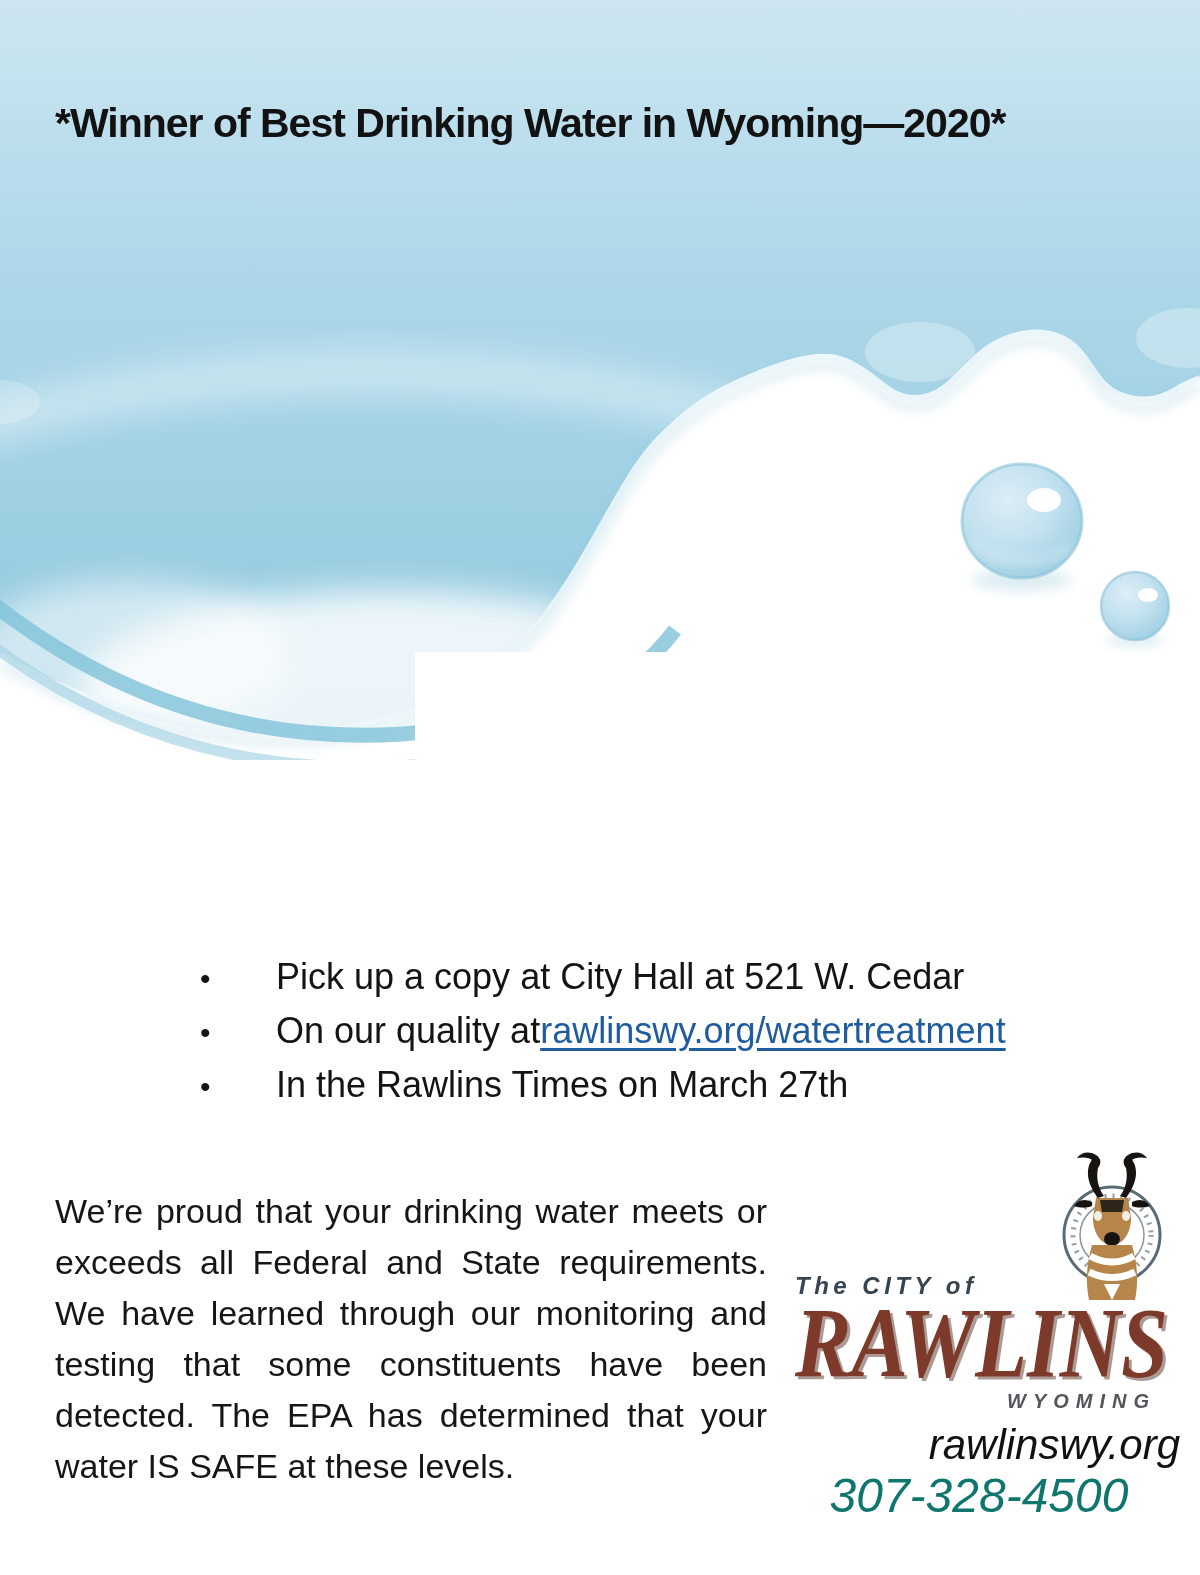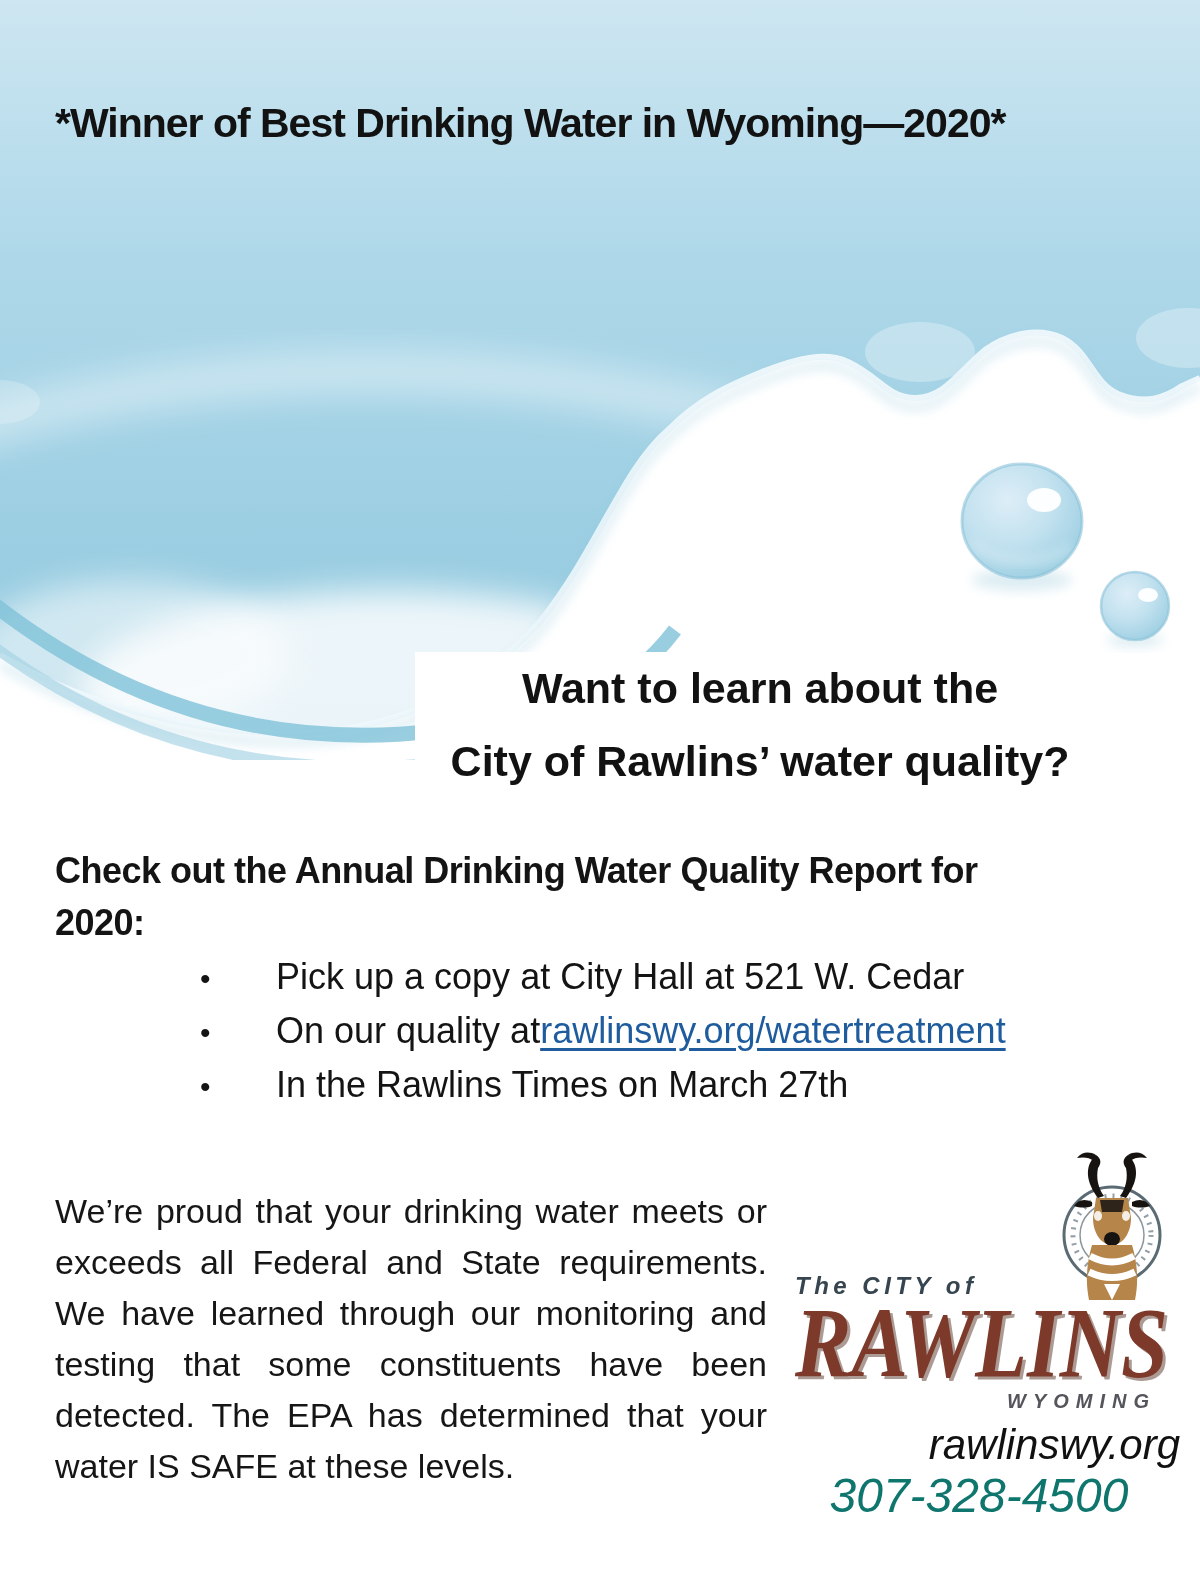--- a/index.html
+++ b/index.html
@@ -195,29 +195,21 @@
         <ellipse cx="1135" cy="640" rx="28" ry="7" fill="#9fccdd" opacity="0.35" filter="url(#soft2)"></ellipse>
         <circle cx="1135" cy="606" r="34" fill="url(#dropGrad)"></circle>
         <circle cx="1135" cy="606" r="34" fill="none" stroke="#8ac2d8" stroke-width="2.5" opacity="0.6"></circle>
         <ellipse cx="1148" cy="595" rx="10" ry="7" fill="#ffffff" opacity="0.95"></ellipse>
       </g>
     </svg>
 
     <div class="banner-title">*Winner of Best Drinking Water in Wyoming—2020*</div>
   </div>
 
-  <div class="hero-heading">
-    <div>Want to learn about the</div>
-    <div>City of Rawlins’ water quality?</div>
-  </div>
-
-  <div class="section-heading">
-    <div>Check out the Annual Drinking Water Quality Report for</div>
-    <div>2020:</div>
-  </div>
+
 
   <ul class="bullet-list">
     <li>
       <span class="bullet-dot">•</span>
       <span>Pick up a copy at City Hall at 521 W. Cedar</span>
     </li>
     <li>
       <span class="bullet-dot">•</span>
       <span>On our quality at </span>
         <a class="report-link">rawlinswy.org/watertreatment</a>

